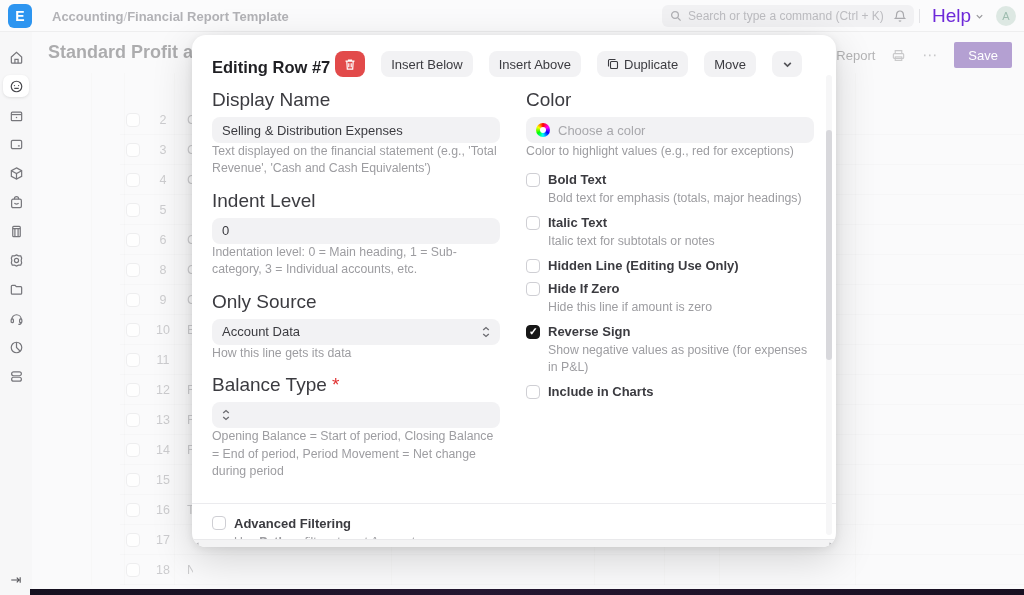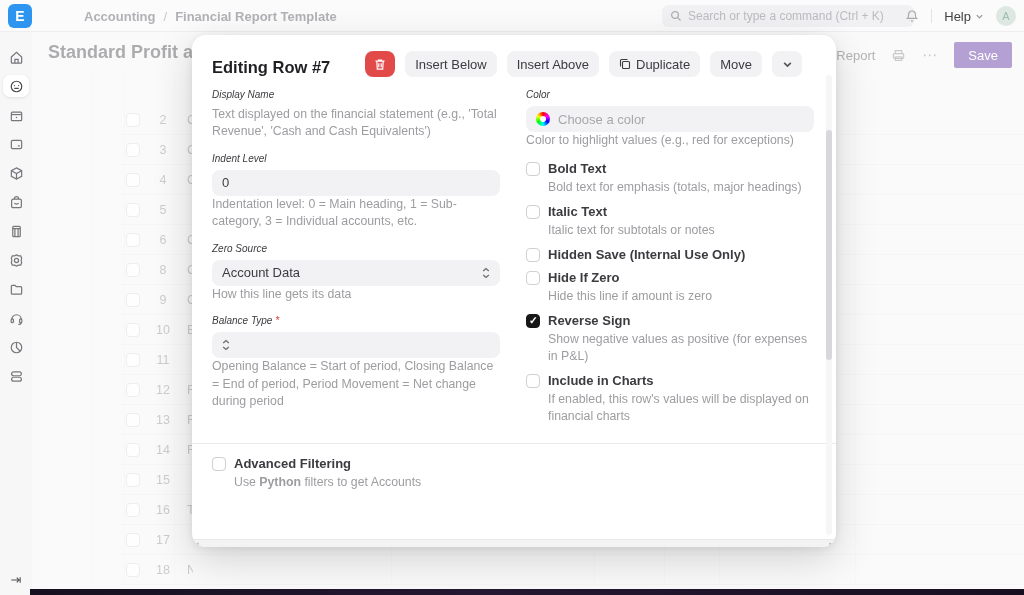--- a/index.html
+++ b/index.html
@@ -2,27 +2,27 @@
 <html><head>
 <meta charset="utf-8">
 <style>
   * { margin:0; padding:0; box-sizing:border-box; }
   html,body { width:1024px; height:595px; }
   body { font-family:"Liberation Sans", sans-serif; background:#f3f3f5; position:relative; overflow:hidden; }
 
   
   .navbar { position:absolute; left:0; top:0; width:1024px; height:32px; background:#fbfbfc; border-bottom:1px solid #eeeeef; z-index:8; display:flex; align-items:center; }
   .logo { position:absolute; left:8px; top:4px; width:24px; height:24px; border-radius:6px; background:#2d95f0; color:#fff; font-weight:bold; font-size:14px; display:flex; align-items:center; justify-content:center; }
-  .breadcrumb { position:absolute; left:52px; top:0; height:32px; display:flex; align-items:center; gap:8px; font-size:13px; color:#b2b2b6; font-weight:600;margin-left:32px; }
+  .breadcrumb { position:absolute; left:52px; top:0; height:32px; display:flex; align-items:center; font-size:13px; color:#b2b2b6; font-weight:600; }
   .crumb-sep { color:#c9c9cd; font-weight:400; }
   .searchbar { position:absolute; left:662px; top:5px; width:252px; height:22px; border-radius:6px; background:#f1f1f3; display:flex; align-items:center; padding:0 8px; gap:6px; color:#bcbcc0; font-size:12px; }
   .nav-right { position:absolute; right:8px; top:0; height:32px; display:flex; align-items:center; gap:12px; }
   .bell { color:#a9a9ad; }
   .nav-divider { width:1px; height:14px; background:#e3e3e6; }
-  .help { display:flex; align-items:center; gap:4px; font-size:13px; color:#404040; }
+  .help { display:flex; align-items:center; gap:4px; font-size:19px; color:#6d28d9; }
   .avatar { width:20px; height:20px; border-radius:50%; background:#dde8e3; color:#9fbdb0; font-size:11px; display:flex; align-items:center; justify-content:center; }
 
   
   .sidebar { position:absolute; left:0; top:32px; width:32px; height:563px; background:#f7f7f8; z-index:8; }
   .side-icons { display:flex; flex-direction:column; align-items:center; padding-top:14px; gap:7px; }
   .side-item { width:26px; height:22px; border-radius:7px; display:flex; align-items:center; justify-content:center; color:#77777c; }
   .side-item.active { background:#ffffff; box-shadow:0 1px 3px rgba(0,0,0,.1); }
   .collapse-btn { position:absolute; left:0; bottom:8px; width:32px; text-align:center; color:#55555a; font-size:13px; }
 
   
@@ -49,28 +49,28 @@
 
   .dim-overlay { position:absolute; left:32px; top:32px; width:992px; height:563px; background:rgba(255,255,255,0.58); z-index:5; pointer-events:none; }
 
   
   .bottom-bar { position:absolute; left:30px; bottom:0; width:994px; height:6px; z-index:20; background:linear-gradient(90deg,#15101f,#241731 45%,#170f20); }
 
   
   .modal { position:absolute; left:192px; top:35px; width:644px; height:512px; background:#ffffff; border-radius:14px; box-shadow:0 12px 40px rgba(0,0,0,.16), 0 2px 8px rgba(0,0,0,.08); z-index:10; padding:16px 20px 0 20px; overflow:hidden; }
   .modal-header { display:flex; align-items:flex-end; justify-content:space-between; margin-bottom:12px; }
   .modal-title { font-size:16.5px; font-weight:700; color:#1f1f23; }
-  .modal-btns { display:flex; align-items:center; gap:10px; margin-right:14px; }
+  .modal-btns { display:flex; align-items:center; gap:16px; margin-right:14px; }
   .btn { height:26px; padding:0 10px; border-radius:8px; background:#f2f2f4; color:#3b3b40; font-size:13px; font-weight:500; display:flex; align-items:center; gap:5px; white-space:nowrap; }
   .btn-danger { background:#e24a4a; color:#fff; width:30px; padding:0; justify-content:center; }
   .btn-chev { width:30px; padding:0; justify-content:center; color:#55555a; }
 
   .modal-body { display:grid; grid-template-columns:288px 288px; column-gap:26px; }
   .field { margin-bottom:12px; }
-  .f-label { font-size:10px; color:#3b3b40; margin-bottom:6px; font-weight:500;font-style:italic; }
+  .f-label { font-size:19px; color:#3b3b40; margin-bottom:6px; font-weight:500; }
   .req { color:#e03131; }
   .f-input { height:26px; border-radius:8px; background:#f2f2f4; display:flex; align-items:center; padding:0 10px; font-size:13px; color:#3b3b40; }
   .f-input.placeholder { color:#a8a8ac; gap:8px; }
   .f-select { justify-content:space-between; }
   .f-select .sel-txt.bold { font-weight:700; }
   .f-desc { font-size:12.3px; color:#9d9da1; line-height:1.42; }
   .color-wheel { width:14px; height:14px; border-radius:50%; background:conic-gradient(#f00,#f0f,#00f,#0ff,#0f0,#ff0,#f00); position:relative; flex:0 0 auto; }
   .color-wheel::after { content:""; position:absolute; left:4px; top:4px; width:6px; height:6px; border-radius:50%; background:#fff; }
 
   .cbx-block { margin-bottom:8px; }
@@ -365,29 +365,30 @@
           </svg>
       </span>
     </div>
   </div>
 
   <div class="modal-body">
 
     <div>
       <div class="field">
         <div class="f-label">Display Name</div>
+        <div class="f-input">Selling &amp; Distribution Expenses</div>
         <div class="f-desc">Text displayed on the financial statement (e.g., 'Total Revenue', 'Cash and Cash Equivalents')</div>
       </div>
       <div class="field">
         <div class="f-label">Indent Level</div>
         <div class="f-input">0</div>
         <div class="f-desc">Indentation level: 0 = Main heading, 1 = Sub-category, 3 = Individual accounts, etc.</div>
       </div>
       <div class="field">
-        <div class="f-label">Zero Source</div>
+        <div class="f-label">Only Source</div>
         <div class="f-input f-select">
           <span class="sel-txt">Account Data</span>
           <svg width="8" height="12" viewBox="0 0 8 12" fill="none" stroke="#6b6b70" stroke-width="1.3">
               <path d="M1.2 4L4 1.5 6.8 4M1.2 8L4 10.5 6.8 8"></path>
             </svg>
         </div>
         <div class="f-desc">How this line gets its data</div>
       </div>
       <div class="field">
         <div class="f-label">
@@ -423,21 +424,21 @@
       <div class="cbx-block">
         <div class="cbx-row">
             <span class="cbx"></span>
             <span class="cbx-label">Italic Text</span>
           </div>
         <div class="cbx-desc">Italic text for subtotals or notes</div>
       </div>
       <div class="cbx-block">
         <div class="cbx-row">
             <span class="cbx"></span>
-            <span class="cbx-label">Hidden Save (Internal Use Only)</span>
+            <span class="cbx-label">Hidden Line (Editing Use Only)</span>
           </div>
       </div>
       <div class="cbx-block">
         <div class="cbx-row">
             <span class="cbx"></span>
             <span class="cbx-label">Hide If Zero</span>
           </div>
         <div class="cbx-desc">Hide this line if amount is zero</div>
       </div>
       <div class="cbx-block">
@@ -445,21 +446,20 @@
             <span class="cbx checked"></span>
             <span class="cbx-label">Reverse Sign</span>
           </div>
         <div class="cbx-desc">Show negative values as positive (for expenses in P&amp;L)</div>
       </div>
       <div class="cbx-block">
         <div class="cbx-row">
             <span class="cbx"></span>
             <span class="cbx-label">Include in Charts</span>
           </div>
-        <div class="cbx-desc">If enabled, this row's values will be displayed on financial charts</div>
       </div>
     </div>
   </div>
 
   <div class="divider"></div>
 
   <div class="adv-block cbx-block">
     <div class="cbx-row">
       <span class="cbx"></span>
       <span class="cbx-label">Advanced Filtering</span>

